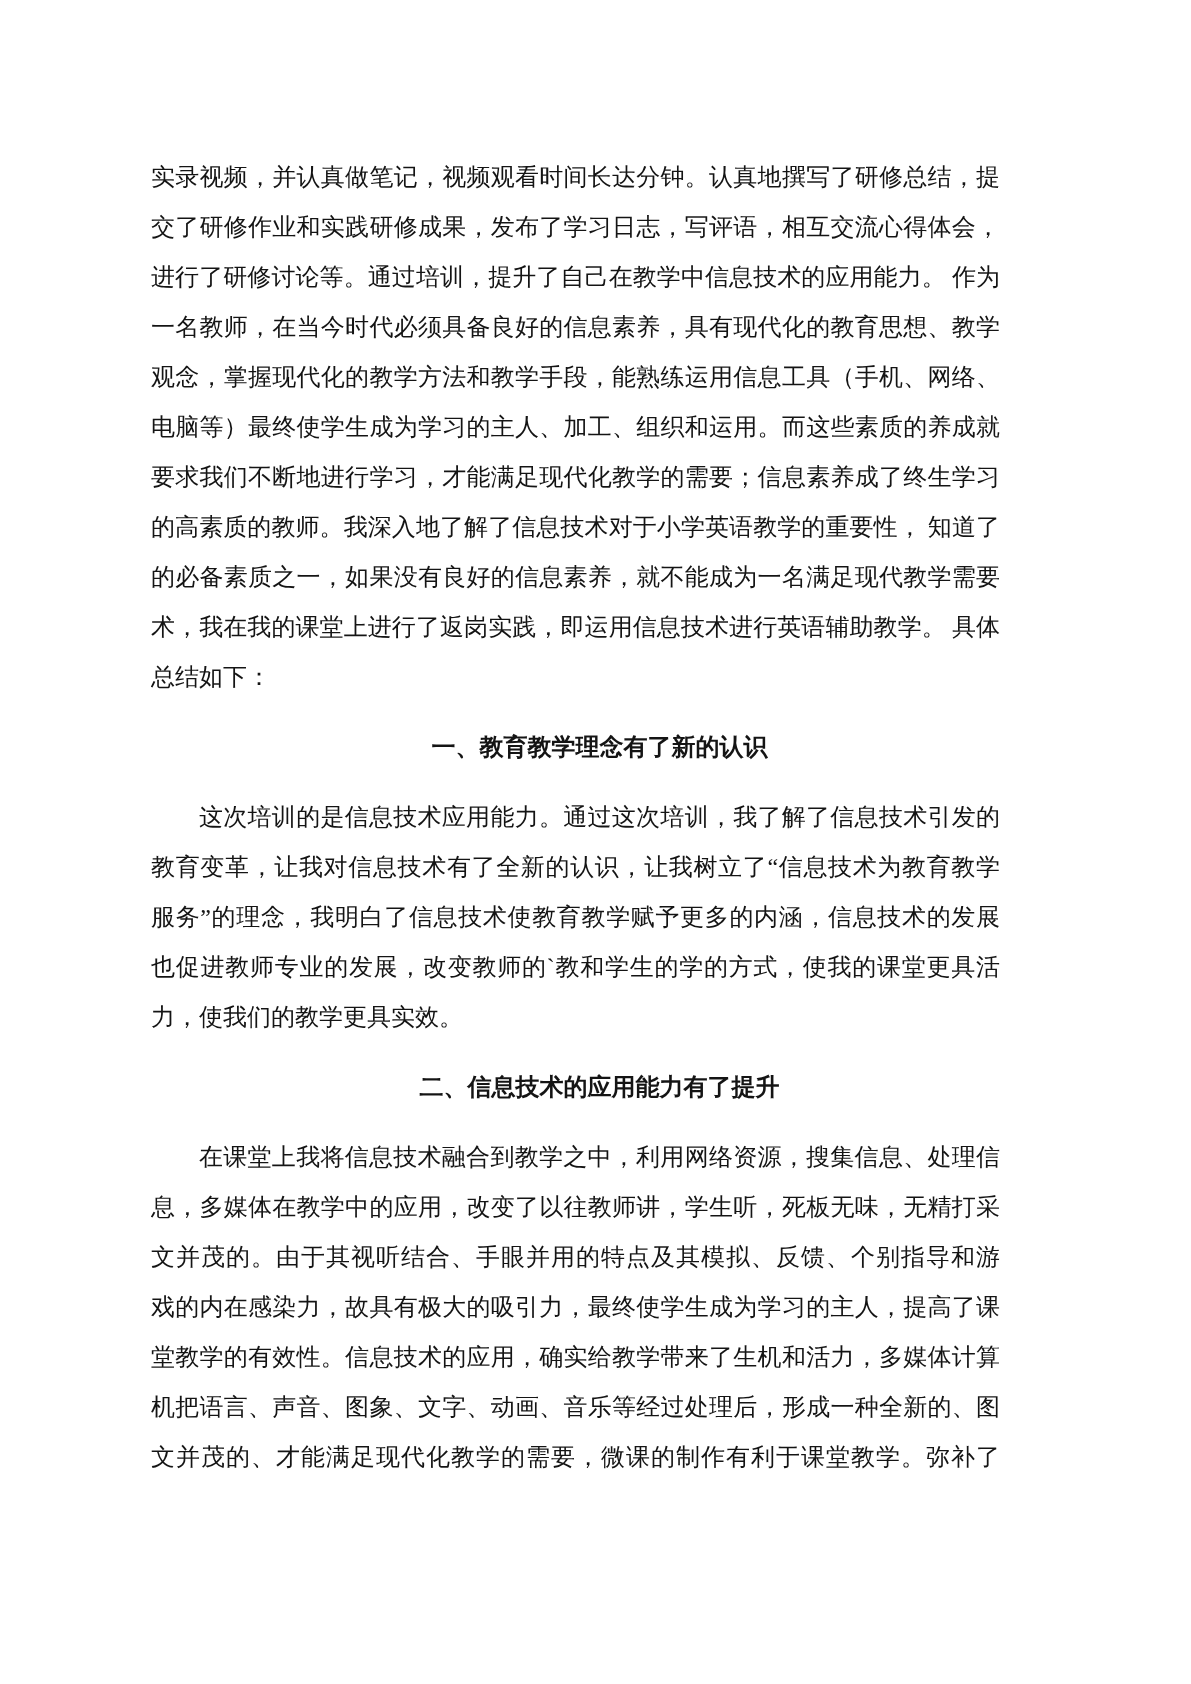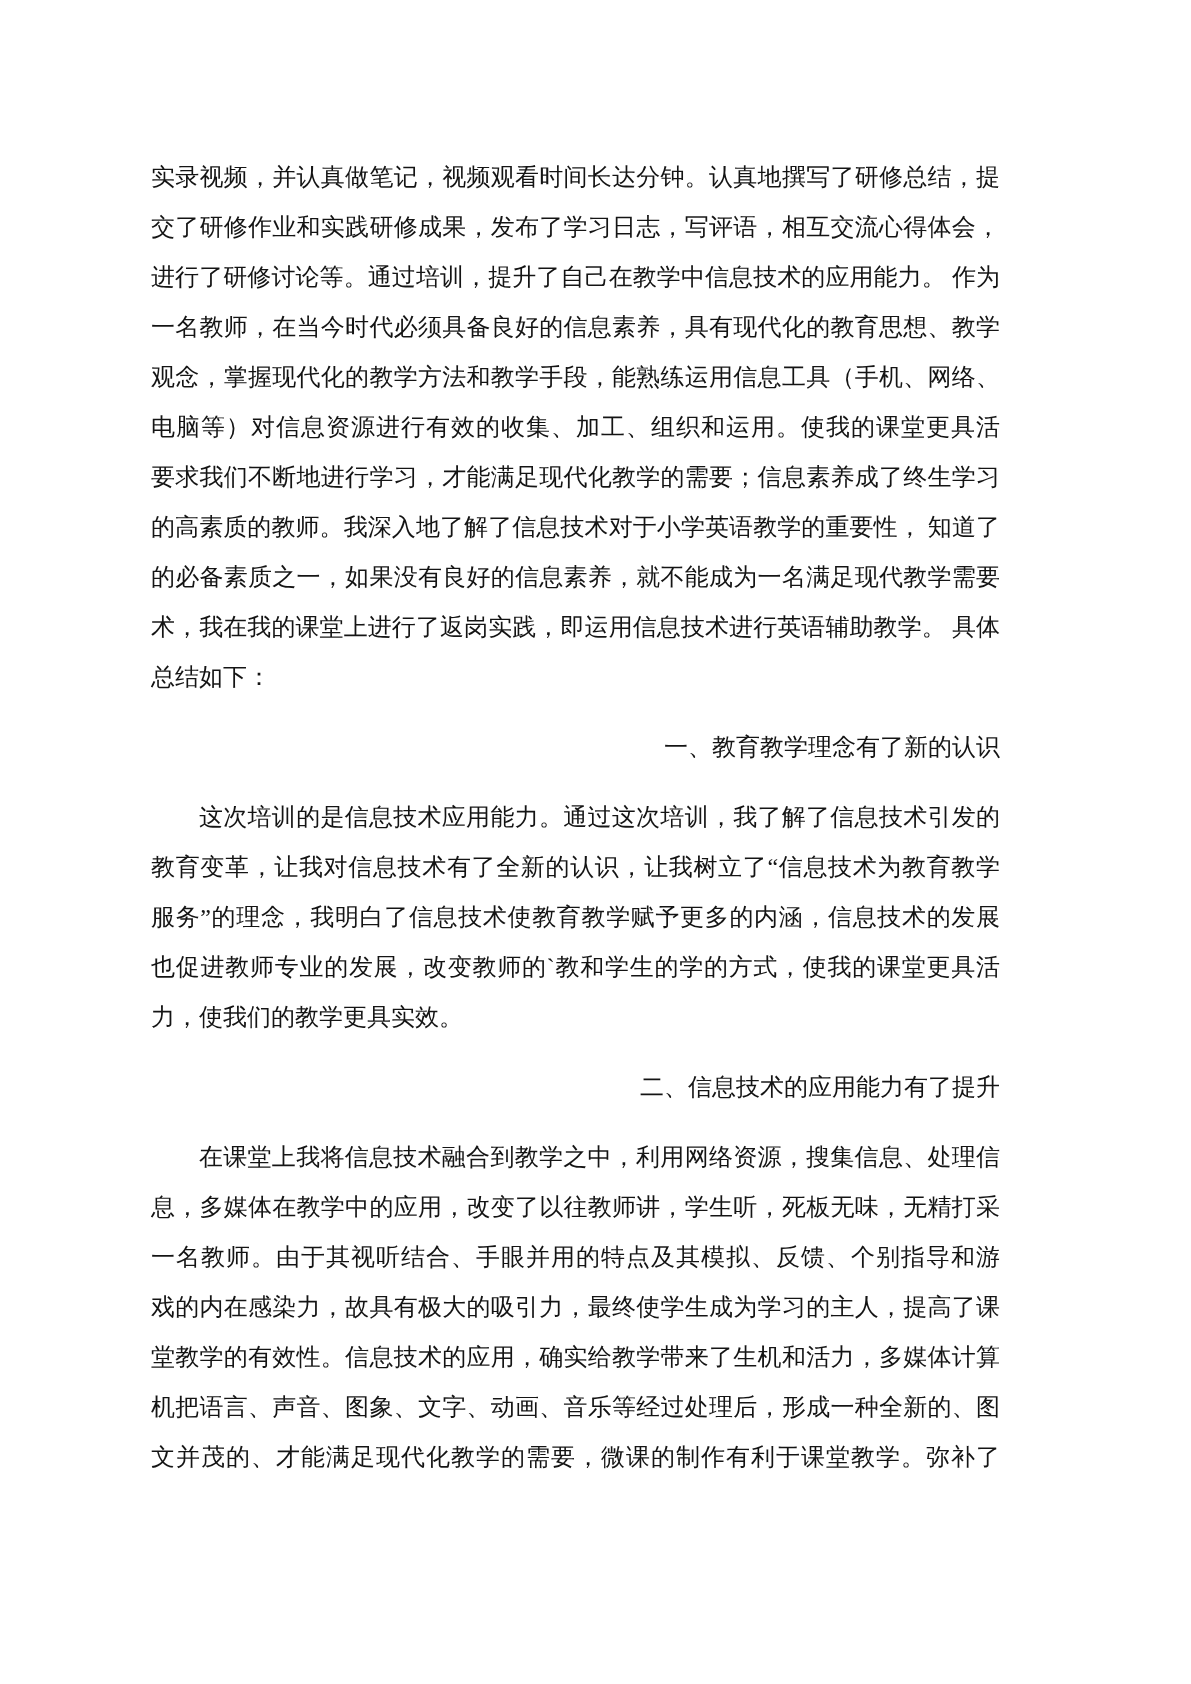--- a/index.html
+++ b/index.html
@@ -43,38 +43,39 @@
   }
   
   .line.indent {
     text-indent: 48px;
   }
   .heading {
     height: 50px;
     line-height: 50px;
     margin: 20px 0;
     text-indent: 48px;
-    text-align: right;
+    text-align: center;
     white-space: nowrap;
     overflow: hidden;
+    font-weight: bold;
   }
 </style>
 </head>
 <body>
 
 <div class="page">
   <div class="doc">
 
     <div class="para">
       <div class="line">实录视频，并认真做笔记，视频观看时间长达分钟。认真地撰写了研修总结，提</div>
       <div class="line">交了研修作业和实践研修成果，发布了学习日志，写评语，相互交流心得体会，</div>
       <div class="line">进行了研修讨论等。通过培训，提升了自己在教学中信息技术的应用能力。 作为</div>
       <div class="line">一名教师，在当今时代必须具备良好的信息素养，具有现代化的教育思想、教学</div>
       <div class="line">观念，掌握现代化的教学方法和教学手段，能熟练运用信息工具（手机、网络、</div>
-      <div class="line">电脑等）对信息资源进行有效的收集、加工、组织和运用。使我的课堂更具活</div>
+      <div class="line">电脑等）最终使学生成为学习的主人、加工、组织和运用。而这些素质的养成就</div>
       <div class="line">要求我们不断地进行学习，才能满足现代化教学的需要；信息素养成了终生学习</div>
       <div class="line">的高素质的教师。我深入地了解了信息技术对于小学英语教学的重要性， 知道了</div>
       <div class="line">的必备素质之一，如果没有良好的信息素养，就不能成为一名满足现代教学需要</div>
       <div class="line">术，我在我的课堂上进行了返岗实践，即运用信息技术进行英语辅助教学。 具体</div>
       <div class="line end">总结如下：</div>
     </div>
 
     <div class="heading">一、教育教学理念有了新的认识</div>
 
     <div class="para">
@@ -83,21 +84,21 @@
       <div class="line">服务”的理念，我明白了信息技术使教育教学赋予更多的内涵，信息技术的发展</div>
       <div class="line">也促进教师专业的发展，改变教师的`教和学生的学的方式，使我的课堂更具活</div>
       <div class="line end">力，使我们的教学更具实效。</div>
     </div>
 
     <div class="heading">二、信息技术的应用能力有了提升</div>
 
     <div class="para">
       <div class="line indent">在课堂上我将信息技术融合到教学之中，利用网络资源，搜集信息、处理信</div>
       <div class="line">息，多媒体在教学中的应用，改变了以往教师讲，学生听，死板无味，无精打采</div>
-      <div class="line">一名教师。由于其视听结合、手眼并用的特点及其模拟、反馈、个别指导和游</div>
+      <div class="line">文并茂的。由于其视听结合、手眼并用的特点及其模拟、反馈、个别指导和游</div>
       <div class="line">戏的内在感染力，故具有极大的吸引力，最终使学生成为学习的主人，提高了课</div>
       <div class="line">堂教学的有效性。信息技术的应用，确实给教学带来了生机和活力，多媒体计算</div>
       <div class="line">机把语言、声音、图象、文字、动画、音乐等经过处理后，形成一种全新的、图</div>
       <div class="line">文并茂的、才能满足现代化教学的需要，微课的制作有利于课堂教学。弥补了</div>
     </div>
 
   </div>
 </div>
 
 </body></html>

